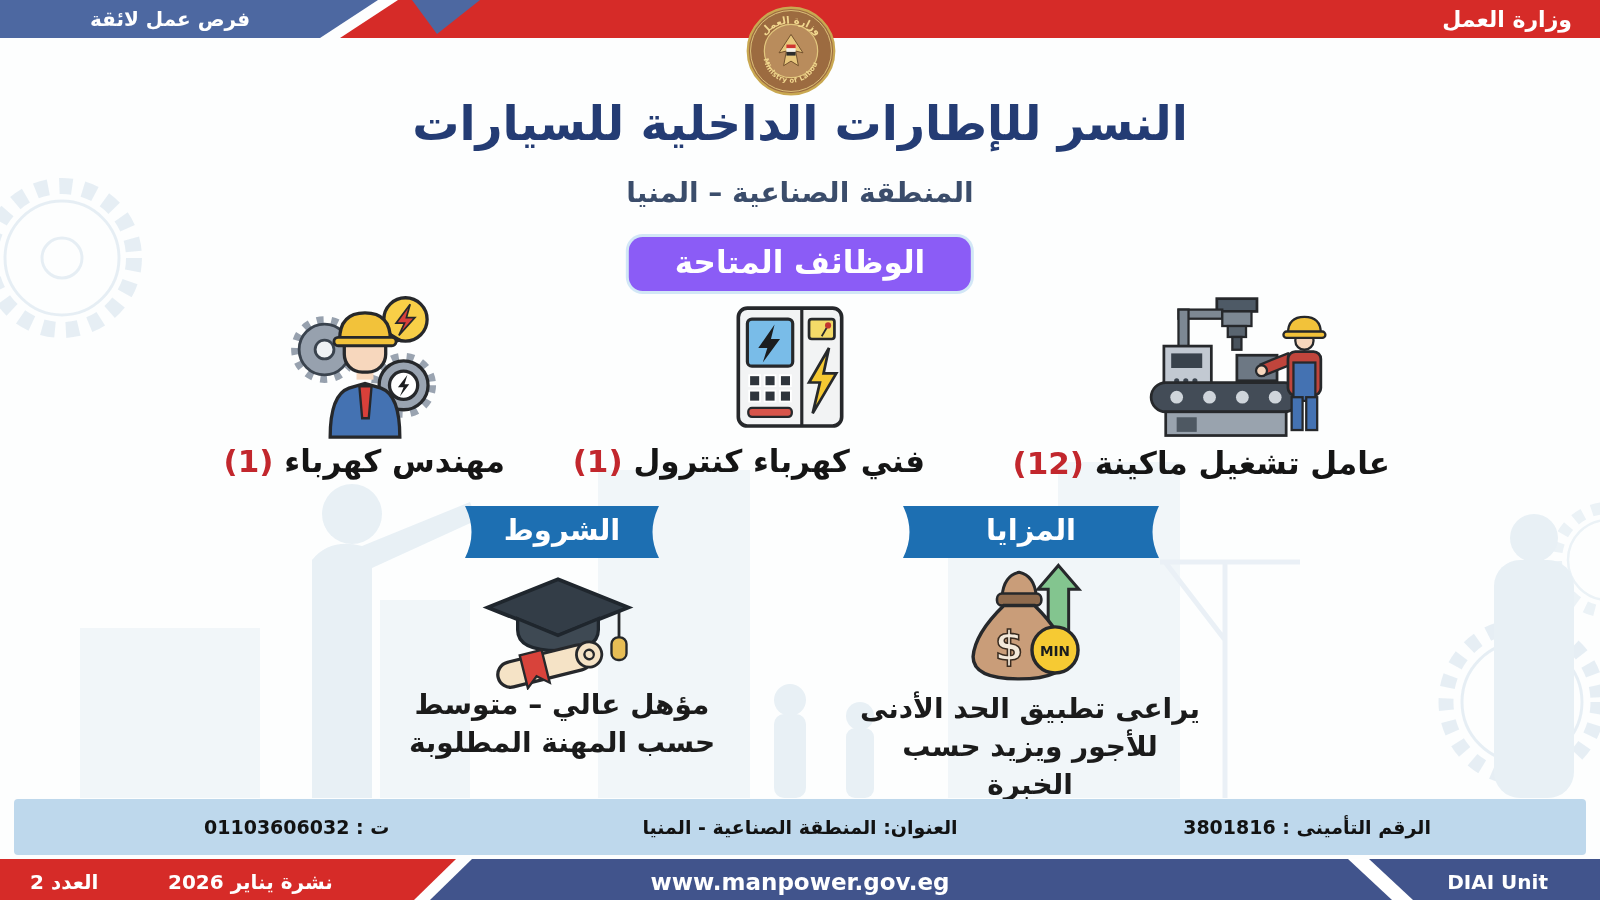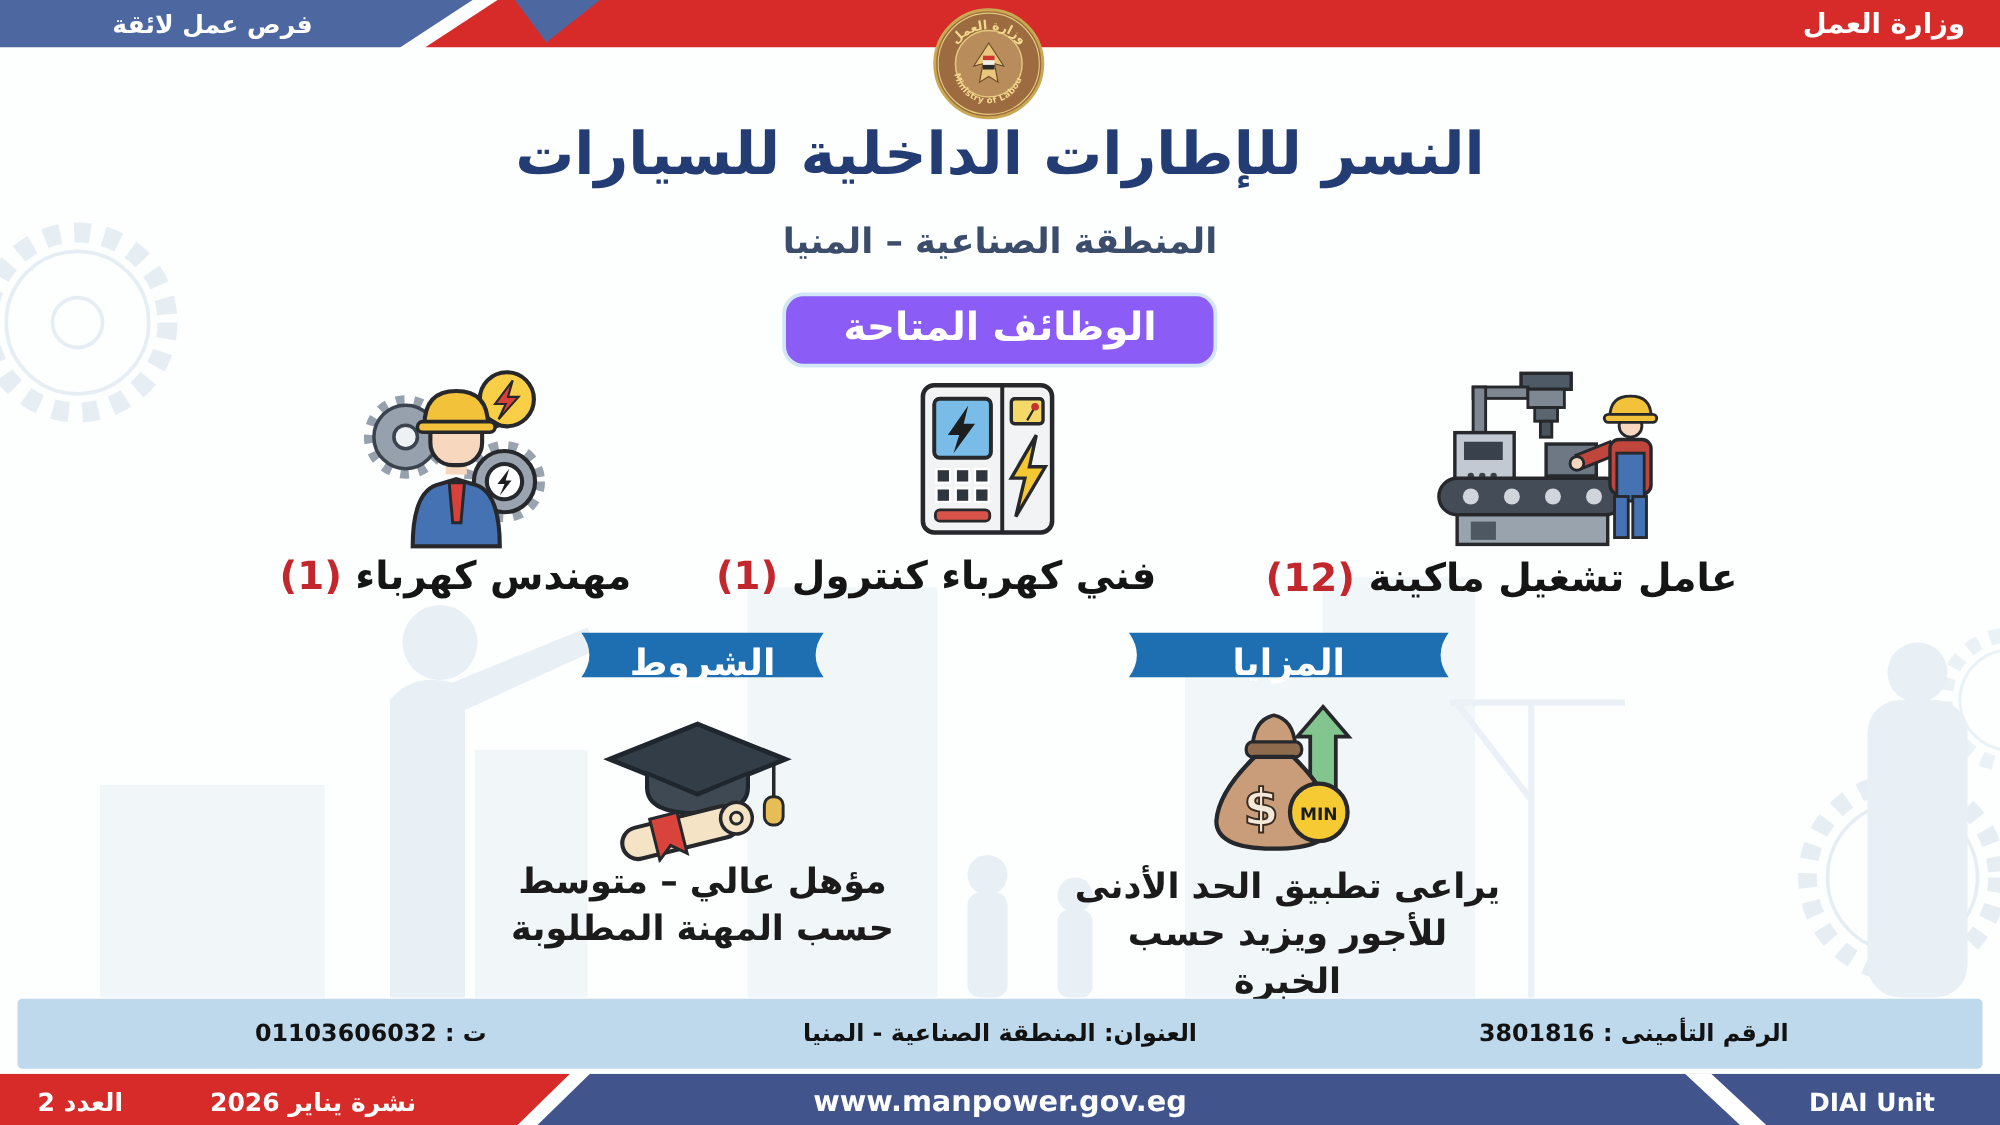--- a/index.html
+++ b/index.html
@@ -34,21 +34,21 @@
            box-shadow:0 0 0 3px rgba(205,228,245,.9); }
 
   .job { position:absolute; text-align:center; }
   .job .icon { display:block; margin:0 auto; }
   .job .label { margin-top:4px; direction:rtl; font-size:31px; font-weight:bold; color:#151515; white-space:nowrap; }
   .job .count { color:#c2272d; direction:ltr; unicode-bidi:embed; }
   .job-operator { left:1070px; top:295px; width:320px; }
   .job-control  { left:655px;  top:297px; width:270px; }
   .job-engineer { left:225px;  top:293px; width:280px; }
 
-  .ribbon { position:absolute; height:36px; }
+  .ribbon { position:absolute; height:52px; }
   .ribbon svg { position:absolute; left:0; top:0; width:100%; height:100%; }
   .ribbon span { position:absolute; left:0; top:0; width:100%; height:48px; display:flex;
                  align-items:center; justify-content:center; color:#fff;
                  font-size:29px; font-weight:bold; direction:rtl; }
   .ribbon-conditions { left:462px; top:506px; width:200px; }
   .ribbon-benefits   { left:900px; top:506px; width:262px; }
 
   .section-text { position:absolute; text-align:center; direction:rtl;
                   font-size:28px; font-weight:bold; color:#1b1b1b; line-height:38px; }
   .conditions-icon { position:absolute; left:468px; top:568px; }

